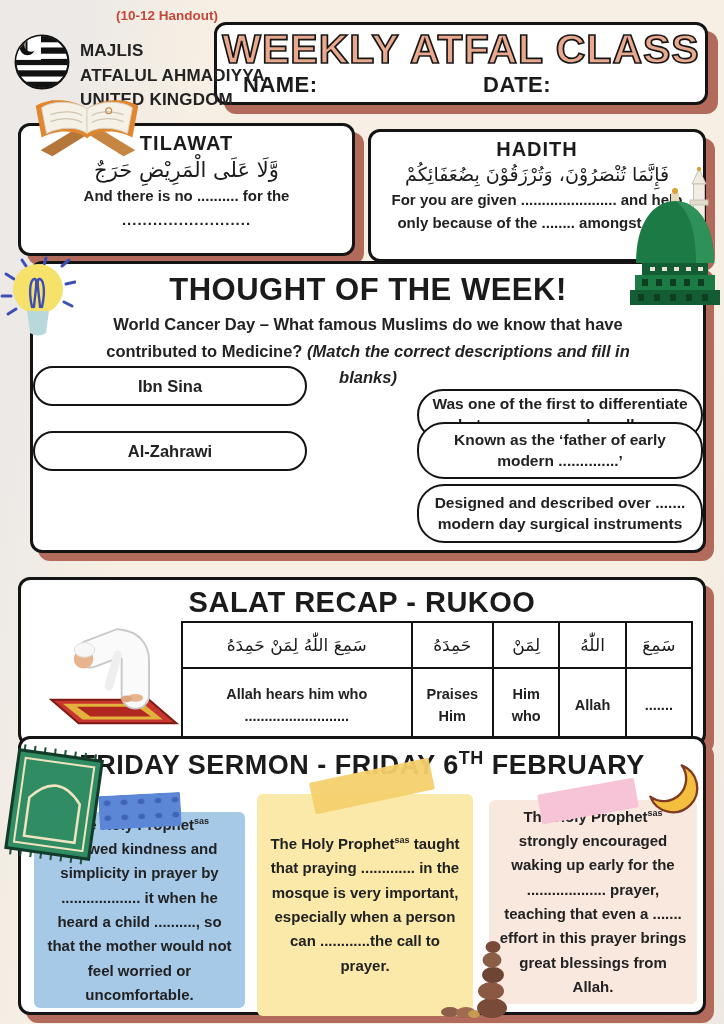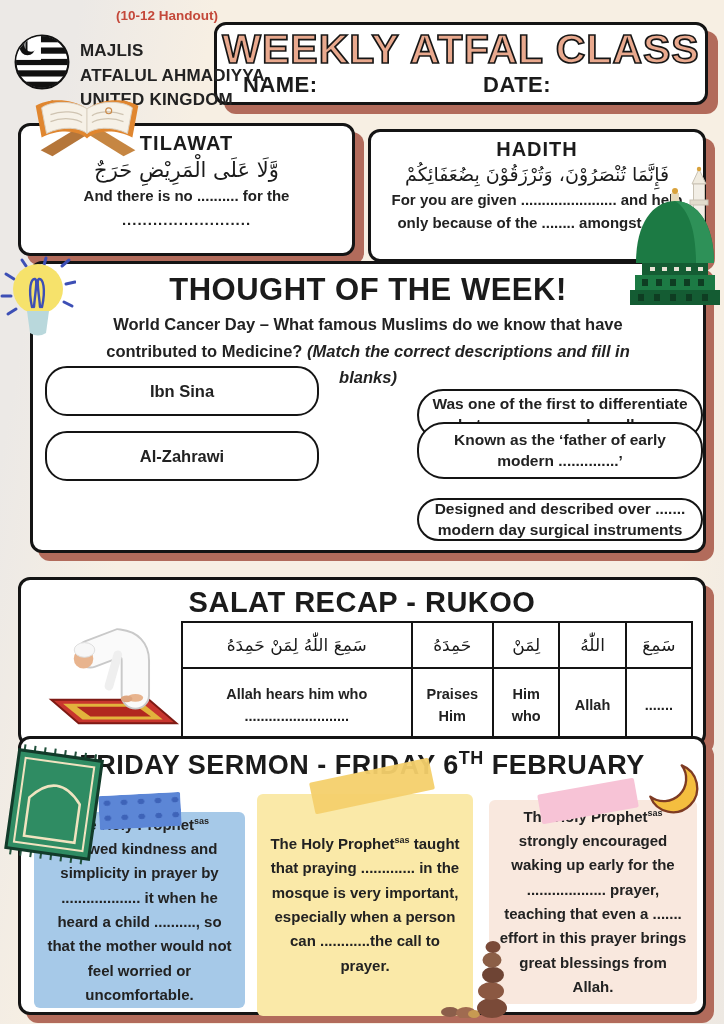--- a/index.html
+++ b/index.html
@@ -39,26 +39,26 @@
   
   .thought-box { left:30px; top:261px; width:676px; height:292px; box-shadow:8px 8px 0 #B26B5B; }
   .sec-title { font-size:31px; font-weight:800; letter-spacing:.5px; margin-top:8px; }
   .intro { max-width:580px; margin:3px auto 0; font-size:16.5px; line-height:1.62; font-weight:600; color:#222; }
   .intro .it { font-style:italic; }
   .pill {
     position:absolute; border:2.5px solid #141414; border-radius:22px; background:#fff;
     display:flex; align-items:center; justify-content:center; text-align:center;
     font-size:16.5px; font-weight:600; color:#222; line-height:1.35; padding:4px 12px;
   }
-  .np { left:12px; width:274px; height:50px;text-align:center; }
+  .np { left:0; width:274px; height:40px;text-align:center; }
   .np1 { top:102px; } .np2 { top:167px; } .np3 { top:228px; }
   .dp { left:384px; width:286px; border-radius:27px; font-size:15.5px; }
   .dp1 { top:104px;  height:52px;margin-top:21px; }
   .dp2 { top:158px; height:57px; }
-  .dp3 { top:234px; height:43px; }
+  .dp3 { top:220px; height:59px; }
 
   
   .salat-box { left:18px; top:577px; width:688px; height:169px; box-shadow:8px 8px 0 #B26B5B; }
   .salat-box .sec-title { font-size:29px; margin-top:6px; }
   .salat-table { position:absolute; left:160px; top:41px; width:512px; border-collapse:collapse; background:#fff; }
   .salat-table td { border:2.5px solid #141414; text-align:center; vertical-align:middle; }
   .salat-table .hr td { height:46px; direction:rtl; font-family:"DejaVu Sans","Liberation Sans",sans-serif; font-size:17px; }
   .salat-table .dr td { height:75px; font-size:14.5px; font-weight:600; color:#222; line-height:1.5; padding:2px 6px; }
   .man { position:absolute; left:10px; top:24px; width:152px; height:132px; }
 

